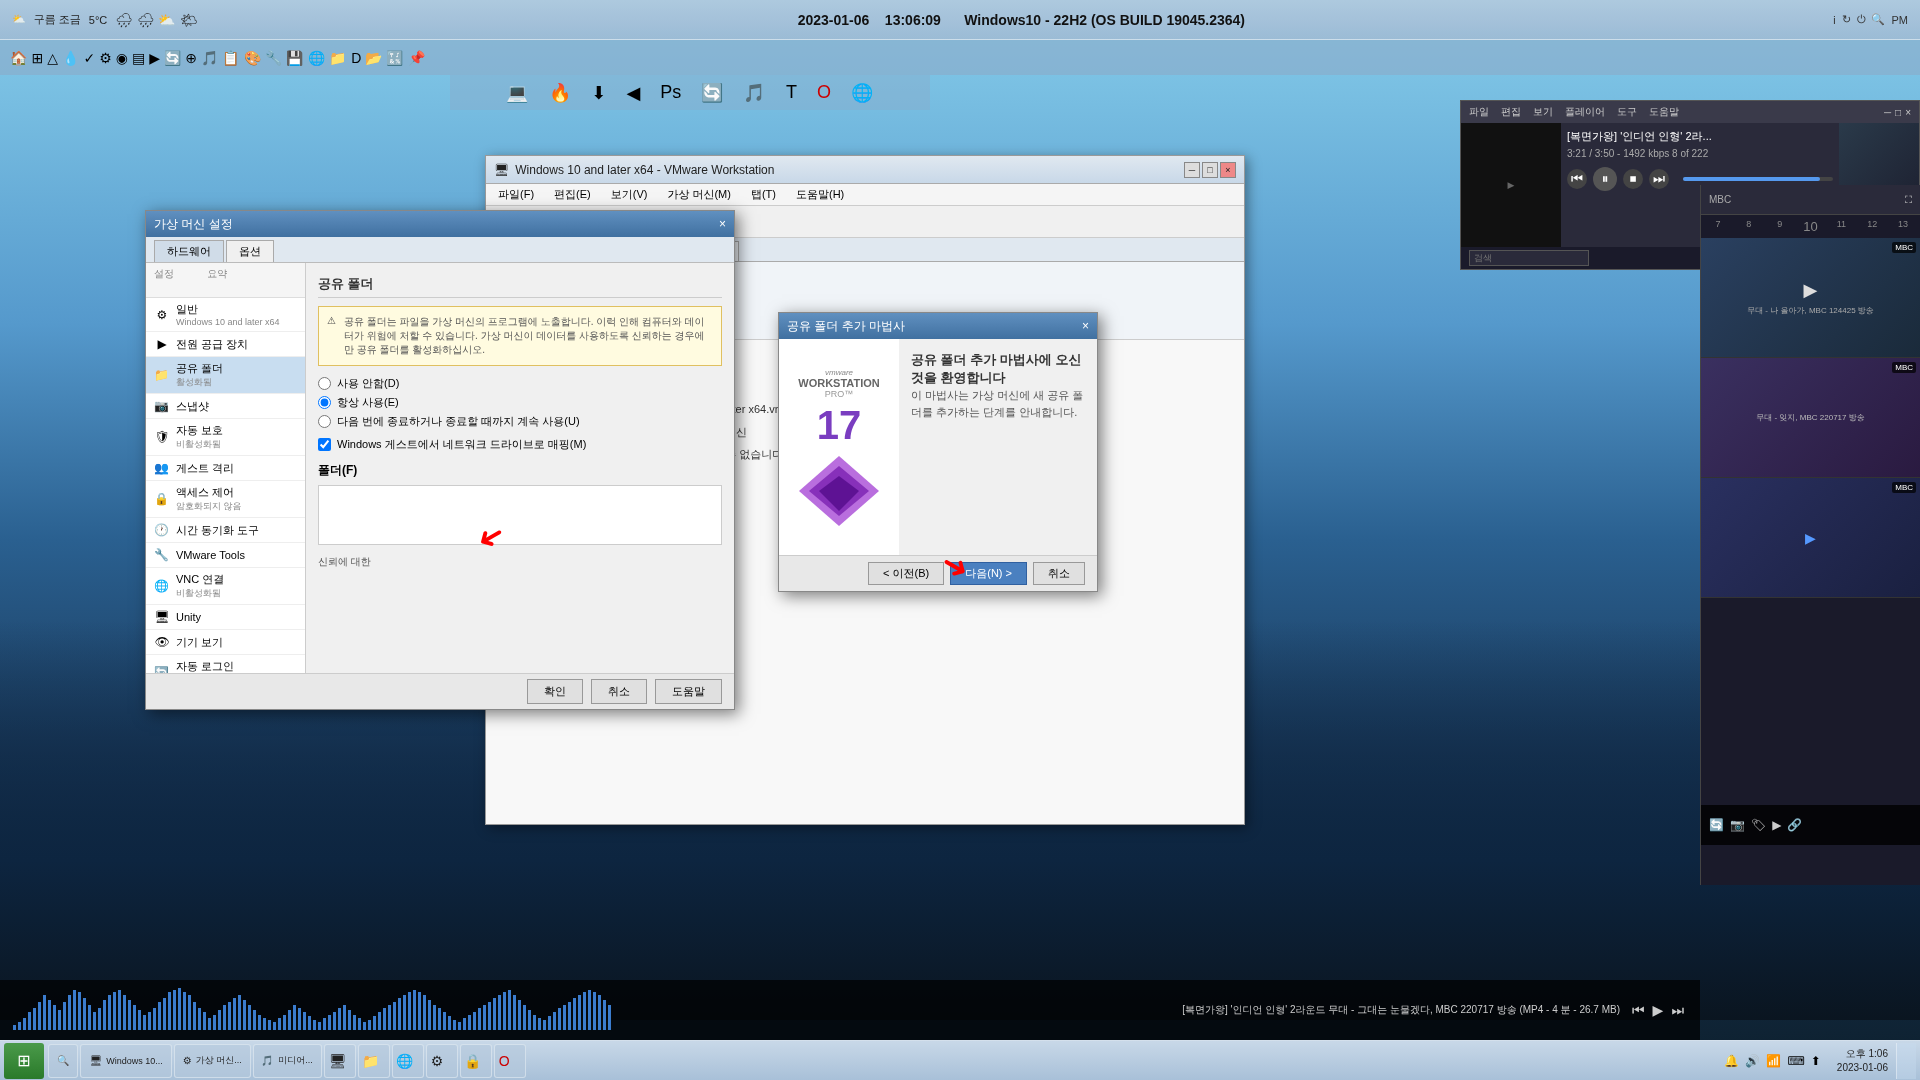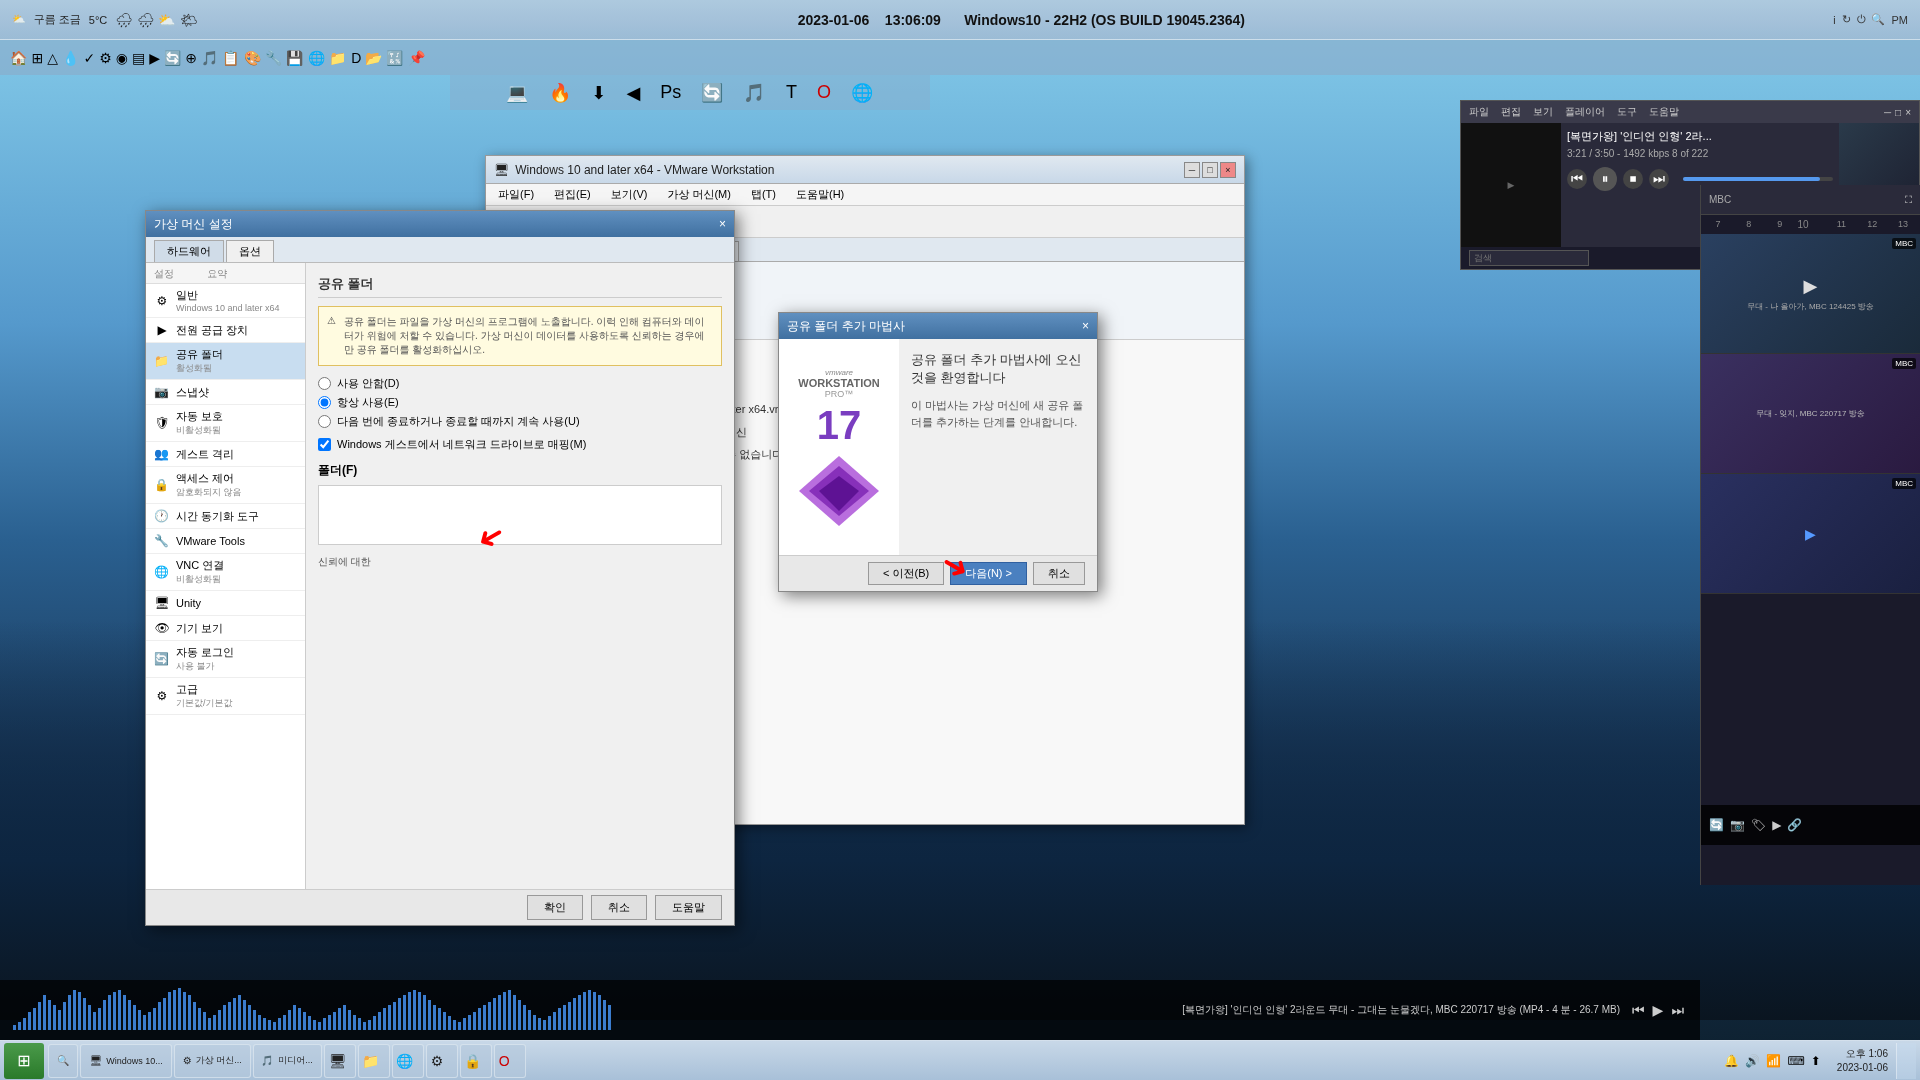--- a/index.html
+++ b/index.html
@@ -214,21 +214,21 @@
 
     .detail-label { color: #666; min-width: 100px; }
     .detail-value { color: #333; }
 
     
     .settings-dialog {
       position: absolute;
       top: 210px;
       left: 145px;
       width: 590px;
-      height: 716px;
+      height: 500px;
       background: #f0f0f0;
       border: 1px solid #888;
       box-shadow: 4px 4px 15px rgba(0,0,0,0.5);
       z-index: 200;
       display: flex;
       flex-direction: column;
     }
 
     .dialog-titlebar {
       height: 26px;
@@ -277,21 +277,21 @@
     .dialog-sidebar {
       width: 160px;
       background: #fff;
       border-right: 1px solid #ccc;
       overflow-y: auto;
     }
 
     .sidebar-section-header {
       font-size: 10px;
       color: #888;
-      padding: 4px 8px 2px;
+      padding: 4px 8px 16px;
       background: #f5f5f5;
       border-bottom: 1px solid #ddd;
     }
 
     .sidebar-item {
       display: flex;
       align-items: center;
       gap: 6px;
       padding: 4px 8px;
       font-size: 11px;
@@ -470,23 +470,22 @@
     }
 
     .wizard-content {
       flex: 1;
       padding: 12px;
       font-size: 11px;
     }
 
     .wizard-title {
       font-size: 13px;
-      font-weight: normal;
+      font-weight: bold;
       color: #333;
-      margin-bottom: 10px;
     }
 
     .wizard-desc {
       color: #555;
       line-height: 1.5;
       font-size: 11px;
     }
 
     .wizard-footer {
       height: 36px;
@@ -788,21 +787,21 @@
     <span style="color:#aaa;font-size:10px;">MBC</span>
     <span style="margin-left:auto;color:#ccc;font-size:10px;">⛶</span>
   </div>
 
   <div style="display:flex;flex-wrap:wrap;gap:1px;padding:2px;">
 
     <div style="display:grid;grid-template-columns:repeat(7,1fr);gap:1px;width:100%;">
       <div style="text-align:center;font-size:9px;color:#888;padding:2px;">7</div>
       <div style="text-align:center;font-size:9px;color:#888;padding:2px;">8</div>
       <div style="text-align:center;font-size:9px;color:#888;padding:2px;">9</div>
-      <div style="text-align:left;font-size:10px;color:#888;padding:2px;">10</div>
+      <div style="text-align:center;font-size:13px;color:#888;padding:2px;">10</div>
       <div style="text-align:center;font-size:9px;color:#888;padding:2px;">11</div>
       <div style="text-align:center;font-size:9px;color:#888;padding:2px;">12</div>
       <div style="text-align:center;font-size:9px;color:#888;padding:2px;">13</div>
     </div>
   </div>
 
   <div class="video-thumb" style="background:linear-gradient(135deg,#2a4060,#1a2a3a);">
     <div style="width:100%;height:100%;display:flex;align-items:center;justify-content:center;color:#ddd;">
       <div style="text-align:center;">
         <div style="font-size:18px;margin-bottom:4px;">▶</div>

